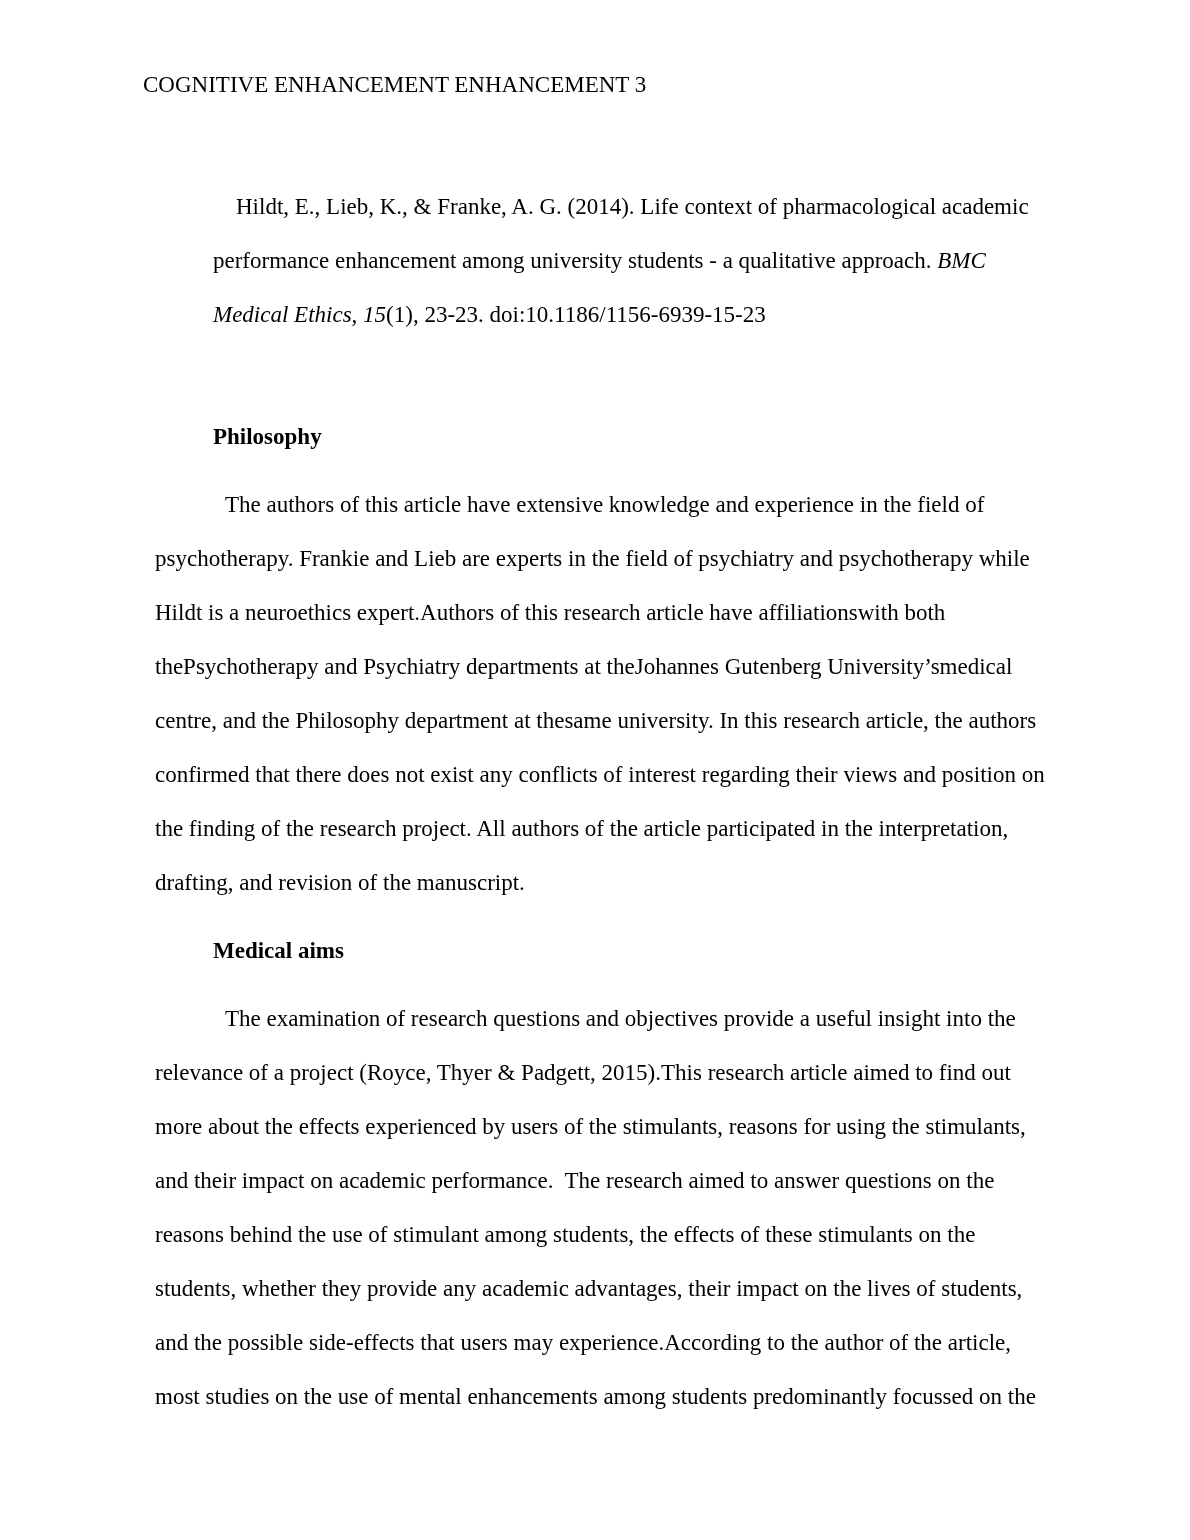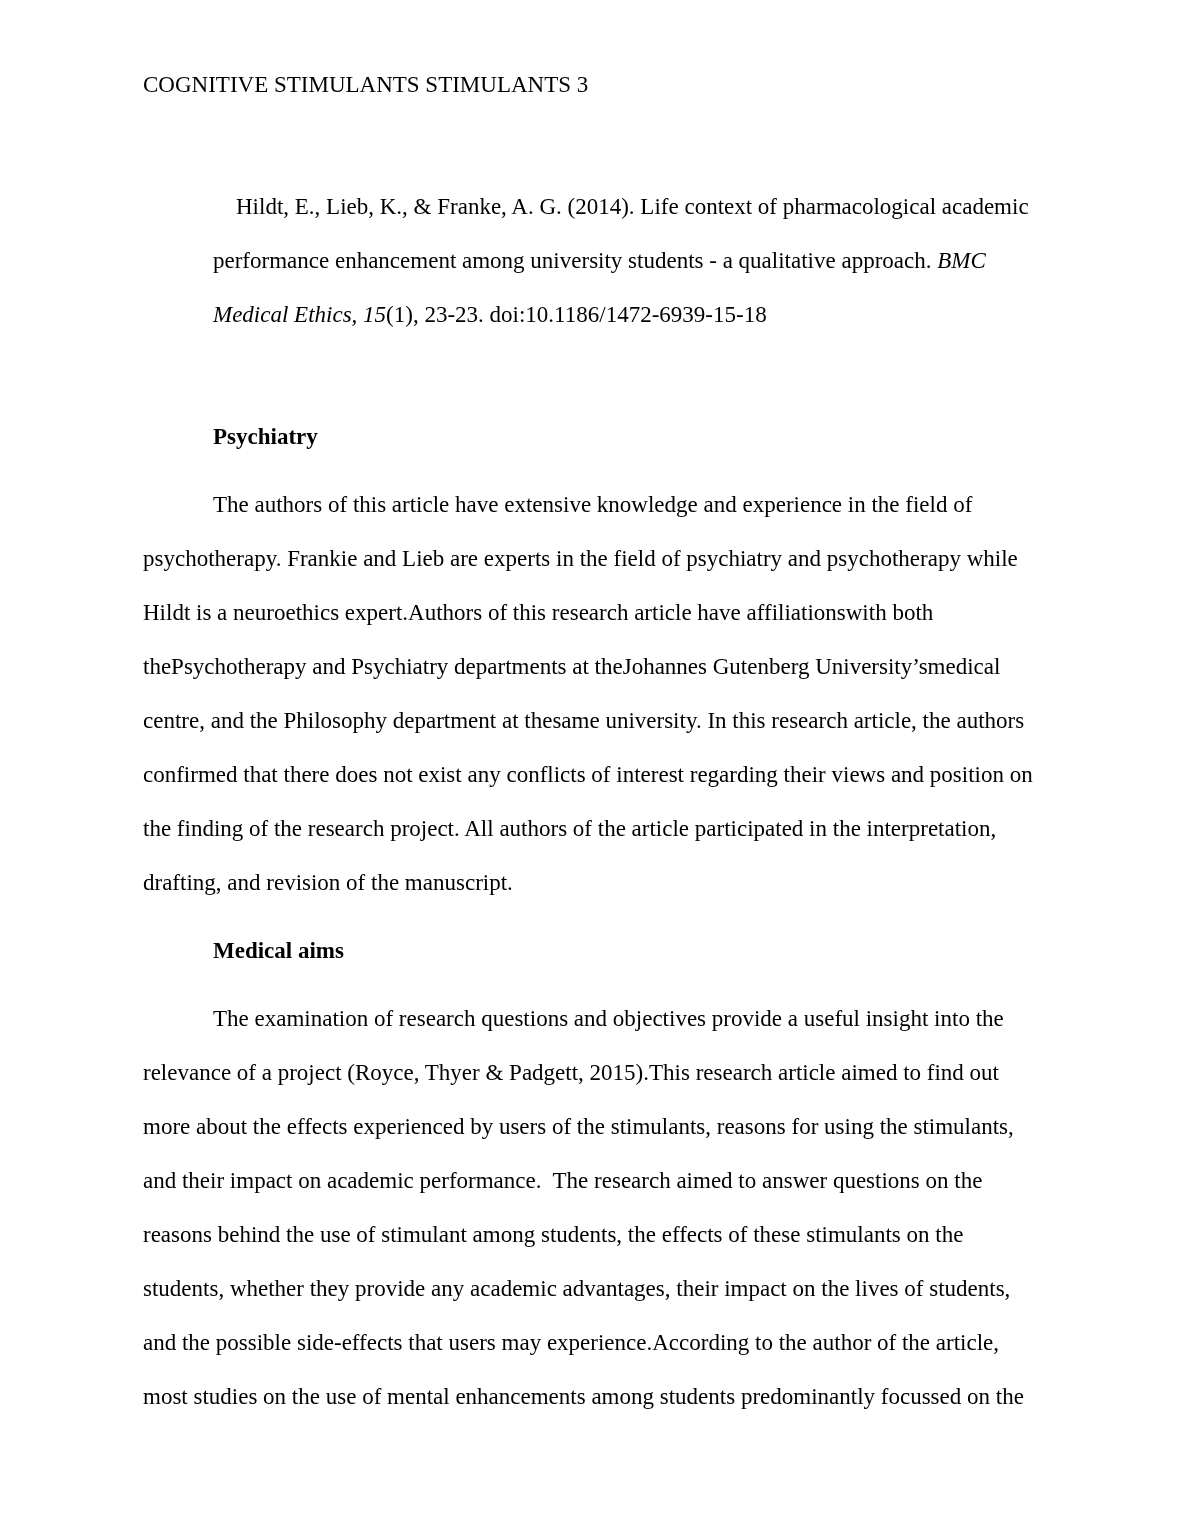--- a/index.html
+++ b/index.html
@@ -32,41 +32,41 @@
   .reference em {
     font-style: italic;
   }
   .section-heading {
     margin: 0 0 14px 70px;
     font-size: 23px;
     font-weight: bold;
     line-height: 54px;
   }
   .body-para {
-    margin: 0 0 14px 0;
+    margin: 0 0 14px 12px;
     text-indent: 70px;
     white-space: pre-wrap;
   }
 </style>
 </head>
 <body>
 
 <div class="page">
 
   <header class="running-head">
-    <span>COGNITIVE STIMULANTS STIMULANTS</span>
+    <span>COGNITIVE ENHANCEMENT ENHANCEMENT</span>
     <span> </span>
     <span>3</span>
   </header>
 
   <p class="reference">
-    <span>Hildt, E., Lieb, K., &amp; Franke, A. G. (2014). Life context of pharmacological academic performance enhancement among university students - a qualitative approach. </span><em>BMC Medical Ethics, 15</em><span>(1), 23-23. doi:10.1186/1472-6939-15-18</span>
+    <span>Hildt, E., Lieb, K., &amp; Franke, A. G. (2014). Life context of pharmacological academic performance enhancement among university students - a qualitative approach. </span><em>BMC Medical Ethics, 15</em><span>(1), 23-23. doi:10.1186/1156-6939-15-23</span>
   </p>
 
-  <h2 class="section-heading">Psychiatry</h2>
+  <h2 class="section-heading">Philosophy</h2>
 
   <p class="body-para">The authors of this article have extensive knowledge and experience in the field of psychotherapy. Frankie and Lieb are experts in the field of psychiatry and psychotherapy while Hildt is a neuroethics expert.Authors of this research article have affiliationswith both thePsychotherapy and Psychiatry departments at theJohannes Gutenberg University’smedical centre, and the Philosophy department at thesame university. In this research article, the authors confirmed that there does not exist any conflicts of interest regarding their views and position on the finding of the research project. All authors of the article participated in the interpretation, drafting, and revision of the manuscript.</p>
 
   <h2 class="section-heading">Medical aims</h2>
 
   <p class="body-para">The examination of research questions and objectives provide a useful insight into the relevance of a project (Royce, Thyer &amp; Padgett, 2015).This research article aimed to find out more about the effects experienced by users of the stimulants, reasons for using the stimulants, and their impact on academic performance.  The research aimed to answer questions on the reasons behind the use of stimulant among students, the effects of these stimulants on the students, whether they provide any academic advantages, their impact on the lives of students, and the possible side-effects that users may experience.According to the author of the article, most studies on the use of mental enhancements among students predominantly focussed on the</p>
 
 </div>
 
 </body></html>

